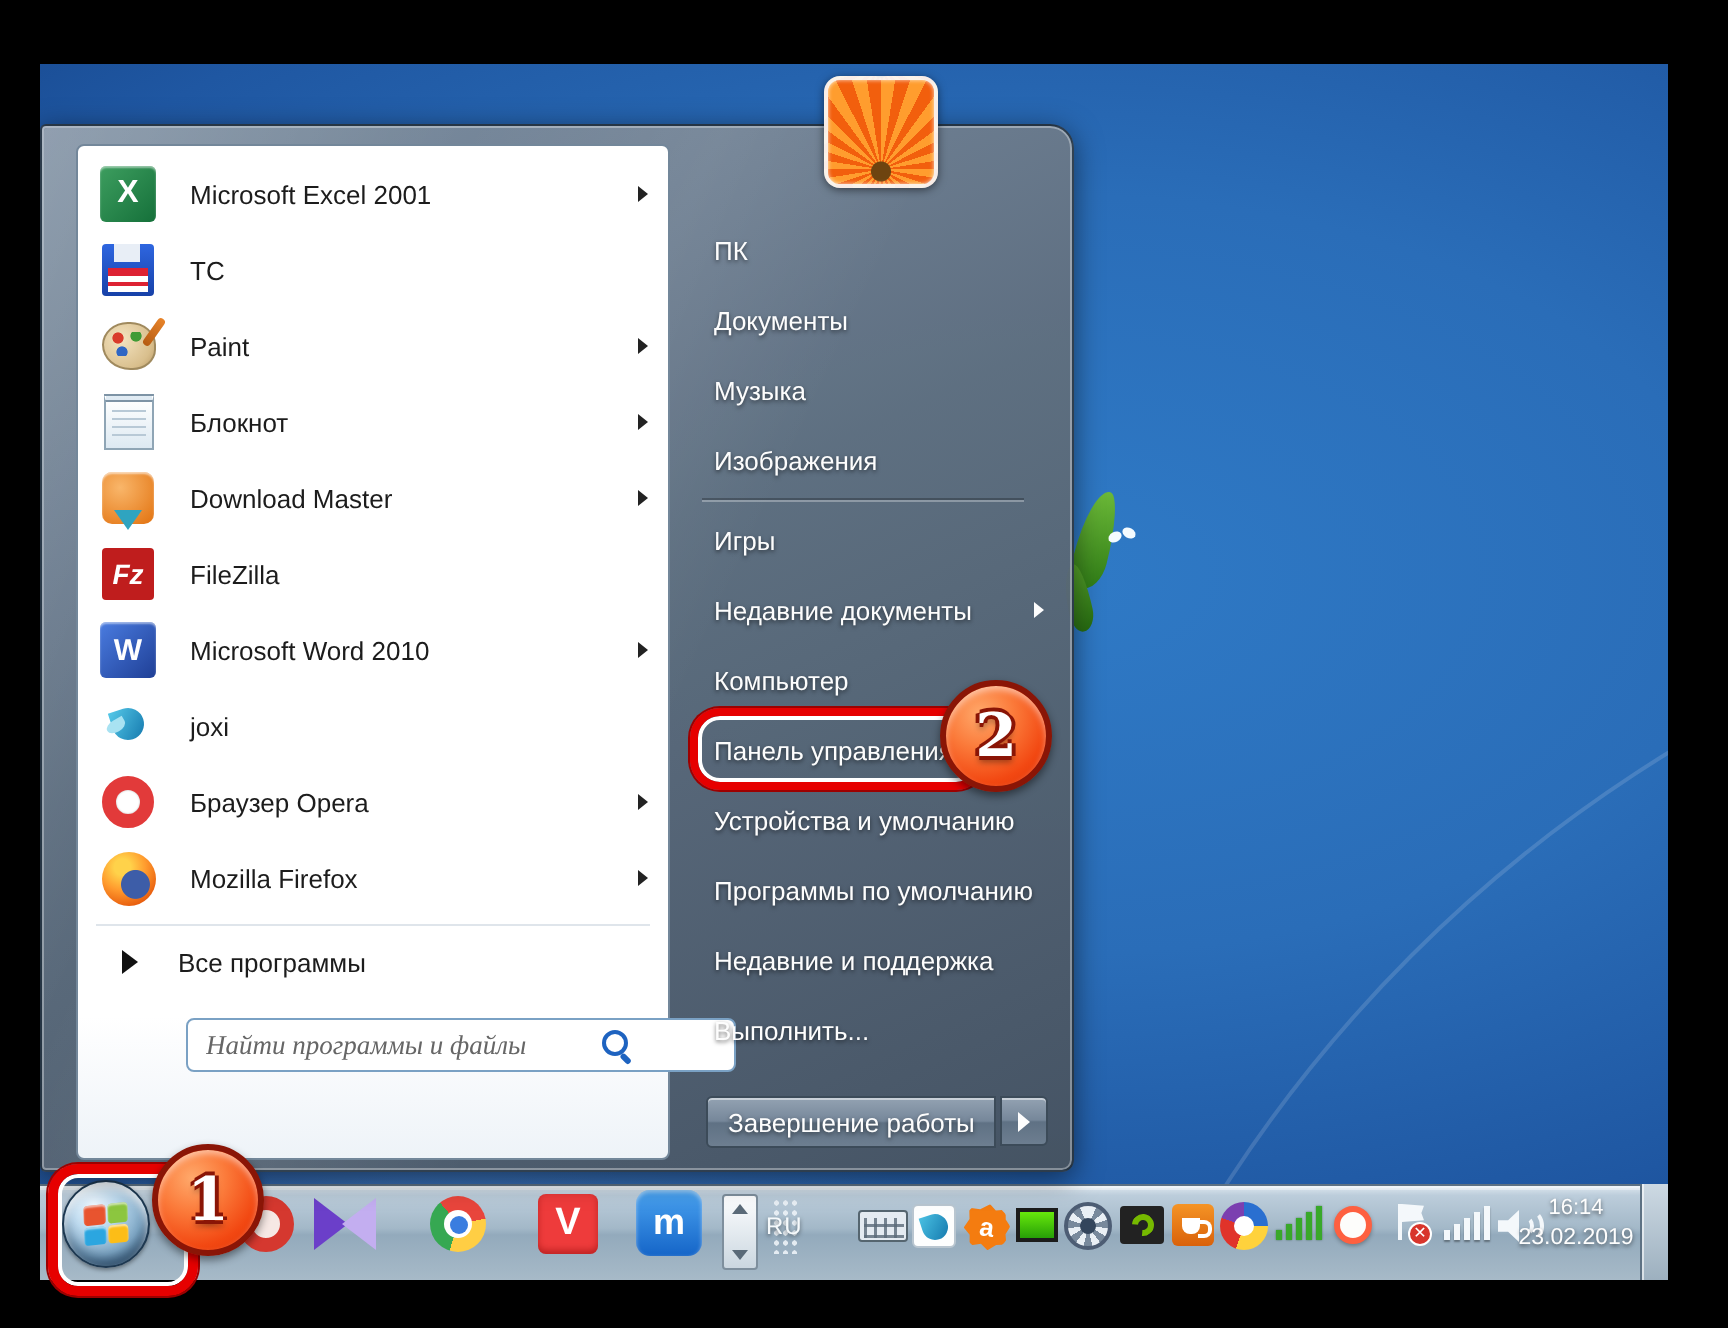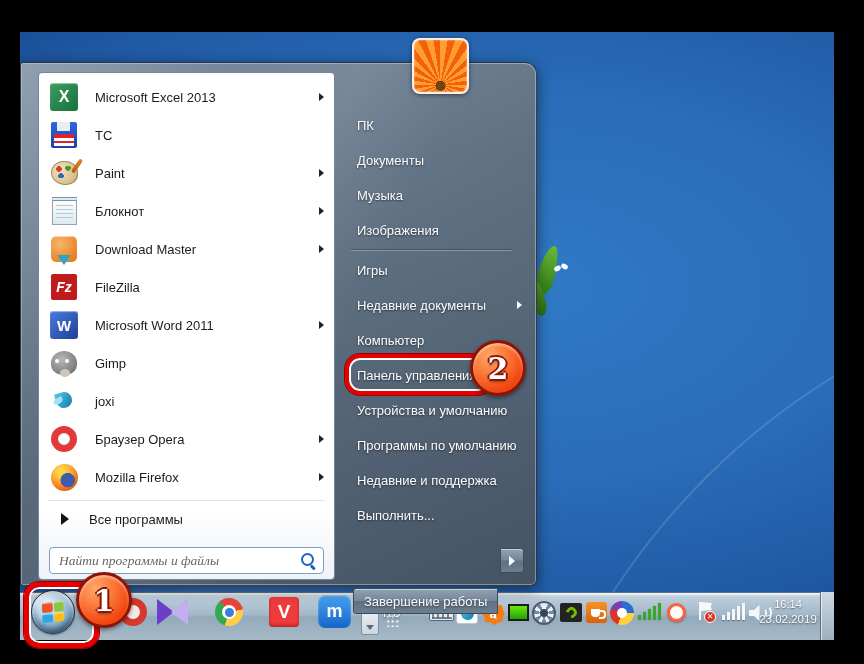--- a/index.html
+++ b/index.html
@@ -109,35 +109,35 @@
     border:1px solid #73879a; border-radius:4px; padding-top:5px; }
   .prow { height:38px; display:flex; align-items:center; cursor:pointer; }
   .picon { width:30px; height:30px; margin:0 16px 0 10px; flex:0 0 30px; position:relative; display:flex; align-items:center; justify-content:center; }
   .plabel { font-size:13px; color:#1c1c1c; flex:1; }
   .parrow { width:0; height:0; border-top:4px solid transparent; border-bottom:4px solid transparent; border-left:5px solid #222; margin-right:10px; }
   .lsep { height:1px; background:#dfe5eb; margin:4px 9px 3px 9px; box-shadow:0 1px 0 #fff; }
   .allprog { height:30px; display:flex; align-items:center; cursor:pointer; font-size:13px; color:#1c1c1c; }
   .allprog .bigarrow { width:0; height:0; border-top:6px solid transparent; border-bottom:6px solid transparent; border-left:8px solid #111; margin:0 20px 0 22px; }
   .searchwrap { margin:13px 10px 0 10px; position:relative; }
   .searchbox { width:100%; height:27px; border:1px solid #7aa1c4; border-radius:4px; background:#fff;
-    font-family:"Liberation Serif","DejaVu Serif",serif; font-style:italic; font-size:13.5px; color:#444; padding:0 30px 0 9px; outline:none; }
+    font-family:"Liberation Serif","DejaVu Serif",serif; font-style:italic; font-size:13.5px; color:#444; padding:0 30px 0 9px; outline:none;margin-left:44px; }
   .searchbox::placeholder { color:#666; font-style:italic; }
   .mag { position:absolute; right:8px; top:5px; width:16px; height:16px; cursor:pointer; }
   .mag::before { content:""; position:absolute; left:1px; top:1px; width:9px; height:9px; border:2.5px solid #1e63c0; border-radius:50%; }
   .mag::after { content:""; position:absolute; right:0px; bottom:0px; width:6px; height:2.5px; background:#1e63c0; transform:rotate(45deg); border-radius:2px; }
 
   #rightcol { position:absolute; left:314px; top:9px; width:193px; height:508px; padding-top:36px; }
   .ritem { height:35px; line-height:35px; padding-left:22px; font-size:13px; color:#fdfdfd;
     text-shadow:0 1px 2px rgba(0,0,0,.55); cursor:pointer; position:relative; }
   .rsep { height:1px; margin:2px 16px; background:rgba(255,255,255,.3); box-shadow:0 -1px 0 rgba(0,0,0,.25); }
   .rarrow { position:absolute; right:6px; top:13px; width:0; height:0; border-top:4.5px solid transparent; border-bottom:4.5px solid transparent; border-left:5.5px solid #fdfdfd; }
   .shutrow { position:absolute; left:332px; top:485px; display:flex; }
   .shutbtn { height:25px; padding:12px 10px; font-size:13px; color:#fdfdfd; text-shadow:0 1px 2px rgba(0,0,0,.5);
     background:linear-gradient(#93a2b2, #76879a 48%, #5f7184 52%, #6d7e90); border:1px solid #3c4b59;
-    border-radius:3px 0 0 3px; box-shadow:inset 0 1px 0 rgba(255,255,255,.5); display:flex; align-items:center; cursor:pointer;margin-top:40px; }
+    border-radius:3px 0 0 3px; box-shadow:inset 0 1px 0 rgba(255,255,255,.5); display:flex; align-items:center; cursor:pointer; }
   .shutarrow { width:24px; height:25px; margin-left:2px; background:linear-gradient(#93a2b2, #76879a 48%, #5f7184 52%, #6d7e90);
     border:1px solid #3c4b59; border-radius:0 3px 3px 0; box-shadow:inset 0 1px 0 rgba(255,255,255,.5);
     display:flex; align-items:center; justify-content:center; cursor:pointer; }
   .shutarrow i { width:0; height:0; border-top:5px solid transparent; border-bottom:5px solid transparent; border-left:6px solid #fdfdfd; }
 
   #avatar { position:absolute; left:392px; top:6px; width:57px; height:56px; border-radius:8px;
     border:2px solid rgba(250,253,255,.9); box-shadow:0 1px 4px rgba(0,0,0,.5), inset 0 0 2px rgba(255,255,255,.8);
     background:
       radial-gradient(circle at 50% 88%, #6e4410 0 9%, rgba(0,0,0,0) 10%),
       repeating-conic-gradient(from 0deg at 50% 86%, #ff9d2e 0 9deg, #f25f0d 9deg 18deg),
@@ -308,21 +308,21 @@
       <div class="d">23.02.2019</div>
     </div>
     <div class="showdesk"></div>
 
     <div id="startmenu">
       <div id="leftpanel">
         <div class="prow">
           <div class="picon">
               <div class="i-excel">X</div>
             </div>
-          <div class="plabel">Microsoft Excel 2013</div>
+          <div class="plabel">Microsoft Excel 2001</div>
             <div class="parrow"></div>
           </div>
         <div class="prow">
           <div class="picon">
               <div class="i-floppy"></div>
             </div>
           <div class="plabel">TC</div>
           </div>
         <div class="prow">
           <div class="picon">
@@ -348,28 +348,22 @@
         <div class="prow">
           <div class="picon">
               <div class="i-fz">Fz</div>
             </div>
           <div class="plabel">FileZilla</div>
           </div>
         <div class="prow">
           <div class="picon">
               <div class="i-word">W</div>
             </div>
-          <div class="plabel">Microsoft Word 2011</div>
-            <div class="parrow"></div>
-          </div>
-        <div class="prow">
-          <div class="picon">
-              <div class="i-gimp"></div>
-            </div>
-          <div class="plabel">Gimp</div>
+          <div class="plabel">Microsoft Word 2010</div>
+            <div class="parrow"></div>
           </div>
         <div class="prow">
           <div class="picon">
               <div class="i-joxi"></div>
             </div>
           <div class="plabel">joxi</div>
           </div>
         <div class="prow">
           <div class="picon">
               <div class="i-opera"></div>

